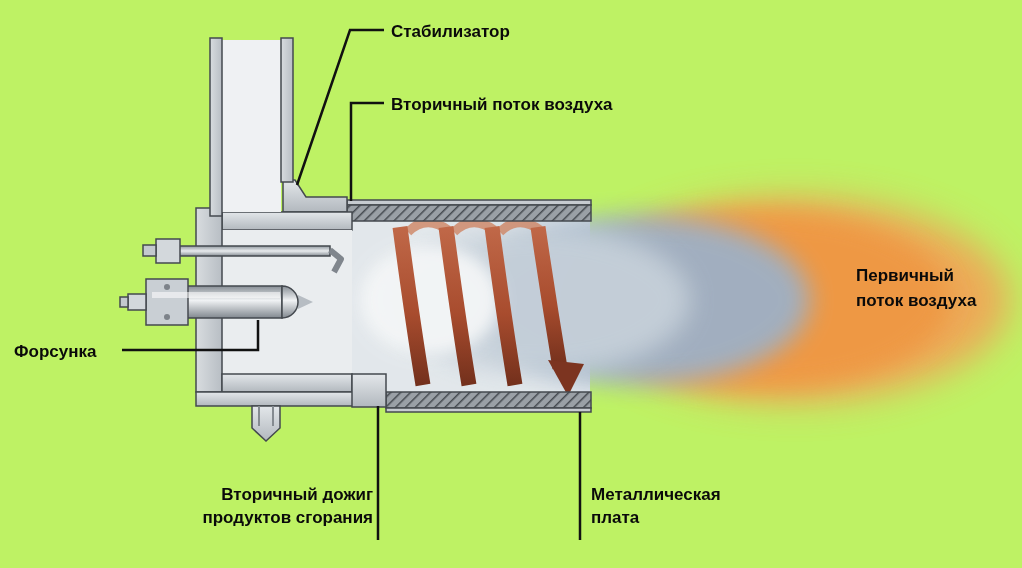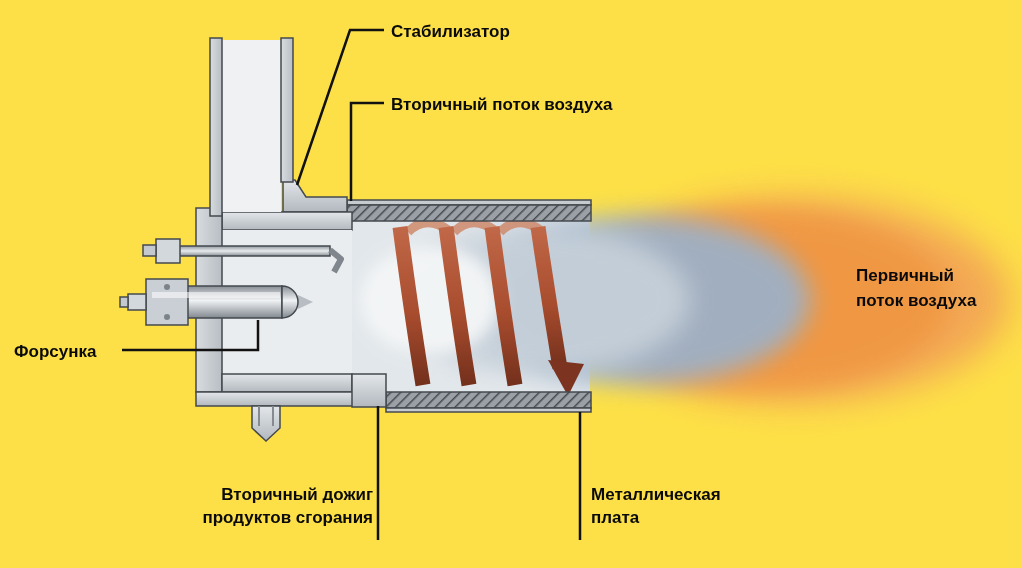--- a/index.html
+++ b/index.html
@@ -1,16 +1,16 @@
 <!DOCTYPE html>
 <html><head>
 <meta charset="utf-8">
 <style>
   html,body { margin:0; padding:0; background:#ffffff; }
-  .stage { position:relative; width:1022px; height:568px; background:#fde047; overflow:hidden;
+  .stage { position:relative; width:1022px; height:568px; background:#bef264; overflow:hidden;
            font-family:"Liberation Sans", sans-serif; }
   svg { display:block; }
   .lbl { font-family:"Liberation Sans", sans-serif; font-weight:700; font-size:17px; fill:#0a0a0a; }
   .leader { stroke:#111111; stroke-width:2.5; fill:none; }
   .outline { stroke:#44494f; stroke-width:1.5; }
 </style>
 </head>
 <body>
 
 <div class="stage">

